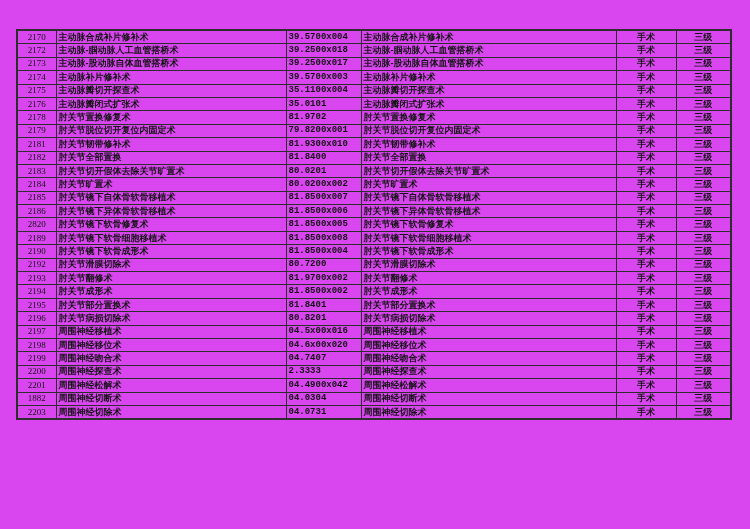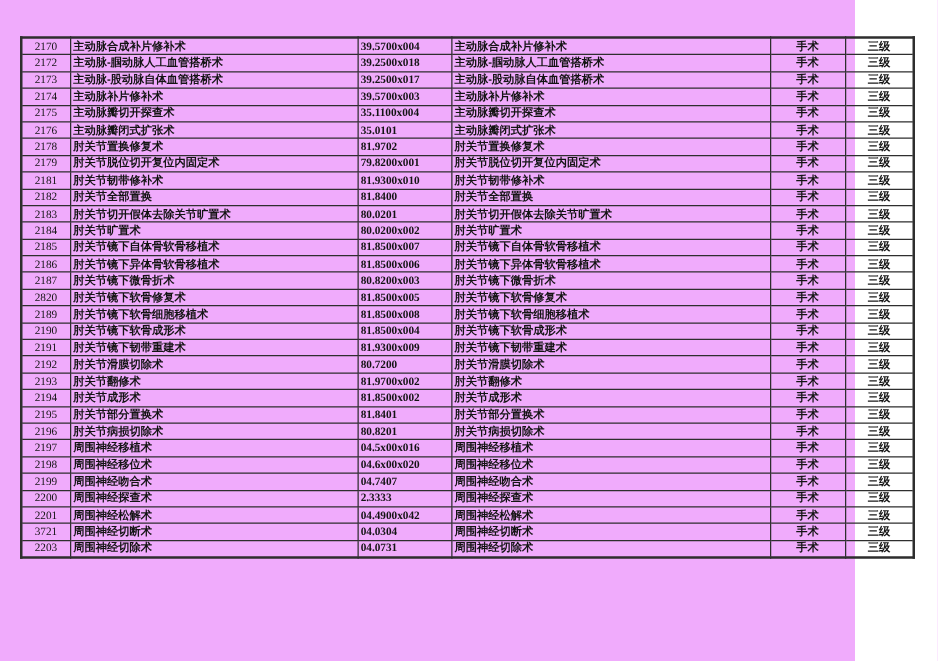--- a/index.html
+++ b/index.html
@@ -8,23 +8,23 @@
     background: #ffffff;
   }
   body {
     width: 750px;
     height: 529px;
     overflow: hidden;
     font-family: "Liberation Sans", sans-serif;
   }
   .sheet {
     position: relative;
-    width: 684px;
+    width: 750px;
     height: 529px;
-    background: #f0abfc;
+    background: #d946ef;
   }
   table.proc {
     position: absolute;
     left: 16px;
     top: 29px;
     width: 714px;
     border-collapse: collapse;
     table-layout: fixed;
     border: 2px solid #2e2e2e;
   }
@@ -46,21 +46,21 @@
     font-weight: normal;
   }
   td.c-name {
     font-weight: bold;
     padding-left: 4px;
     font-family: "Liberation Sans", sans-serif;
   }
   td.c-code {
     font-weight: bold;
     padding-left: 4px;
-    font-family: Liberation Serif, serif;
+    font-family: Liberation Mono, monospace;
     font-size: 9.5px;
   }
   td.c-cat, td.c-lvl {
     font-weight: bold;
     text-align: center;
     font-family: "Liberation Sans", sans-serif;
   }
 </style>
 </head>
 <body>
@@ -182,28 +182,20 @@
   </tr>
         <tr>
     <td class="c-no">2186</td>
     <td class="c-name">肘关节镜下异体骨软骨移植术</td>
     <td class="c-code">81.8500x006</td>
     <td class="c-name">肘关节镜下异体骨软骨移植术</td>
     <td class="c-cat">手术</td>
     <td class="c-lvl">三级</td>
   </tr>
         <tr>
-    <td class="c-no">2187</td>
-    <td class="c-name">肘关节镜下微骨折术</td>
-    <td class="c-code">80.8200x003</td>
-    <td class="c-name">肘关节镜下微骨折术</td>
-    <td class="c-cat">手术</td>
-    <td class="c-lvl">三级</td>
-  </tr>
-        <tr>
     <td class="c-no">2820</td>
     <td class="c-name">肘关节镜下软骨修复术</td>
     <td class="c-code">81.8500x005</td>
     <td class="c-name">肘关节镜下软骨修复术</td>
     <td class="c-cat">手术</td>
     <td class="c-lvl">三级</td>
   </tr>
         <tr>
     <td class="c-no">2189</td>
     <td class="c-name">肘关节镜下软骨细胞移植术</td>
@@ -214,28 +206,20 @@
   </tr>
         <tr>
     <td class="c-no">2190</td>
     <td class="c-name">肘关节镜下软骨成形术</td>
     <td class="c-code">81.8500x004</td>
     <td class="c-name">肘关节镜下软骨成形术</td>
     <td class="c-cat">手术</td>
     <td class="c-lvl">三级</td>
   </tr>
         <tr>
-    <td class="c-no">2191</td>
-    <td class="c-name">肘关节镜下韧带重建术</td>
-    <td class="c-code">81.9300x009</td>
-    <td class="c-name">肘关节镜下韧带重建术</td>
-    <td class="c-cat">手术</td>
-    <td class="c-lvl">三级</td>
-  </tr>
-        <tr>
     <td class="c-no">2192</td>
     <td class="c-name">肘关节滑膜切除术</td>
     <td class="c-code">80.7200</td>
     <td class="c-name">肘关节滑膜切除术</td>
     <td class="c-cat">手术</td>
     <td class="c-lvl">三级</td>
   </tr>
         <tr>
     <td class="c-no">2193</td>
     <td class="c-name">肘关节翻修术</td>
@@ -302,21 +286,21 @@
   </tr>
         <tr>
     <td class="c-no">2201</td>
     <td class="c-name">周围神经松解术</td>
     <td class="c-code">04.4900x042</td>
     <td class="c-name">周围神经松解术</td>
     <td class="c-cat">手术</td>
     <td class="c-lvl">三级</td>
   </tr>
         <tr>
-    <td class="c-no">3721</td>
+    <td class="c-no">1882</td>
     <td class="c-name">周围神经切断术</td>
     <td class="c-code">04.0304</td>
     <td class="c-name">周围神经切断术</td>
     <td class="c-cat">手术</td>
     <td class="c-lvl">三级</td>
   </tr>
         <tr>
     <td class="c-no">2203</td>
     <td class="c-name">周围神经切除术</td>
     <td class="c-code">04.0731</td>

